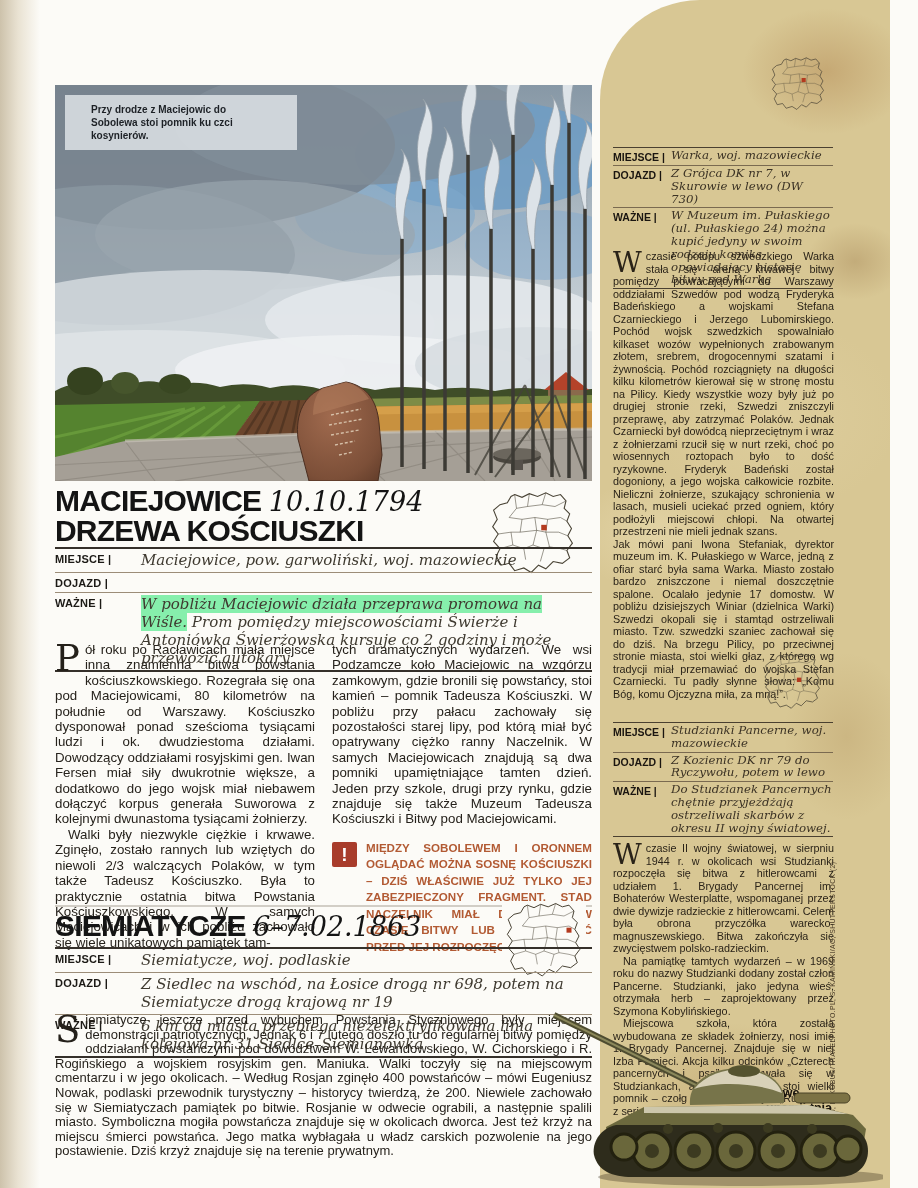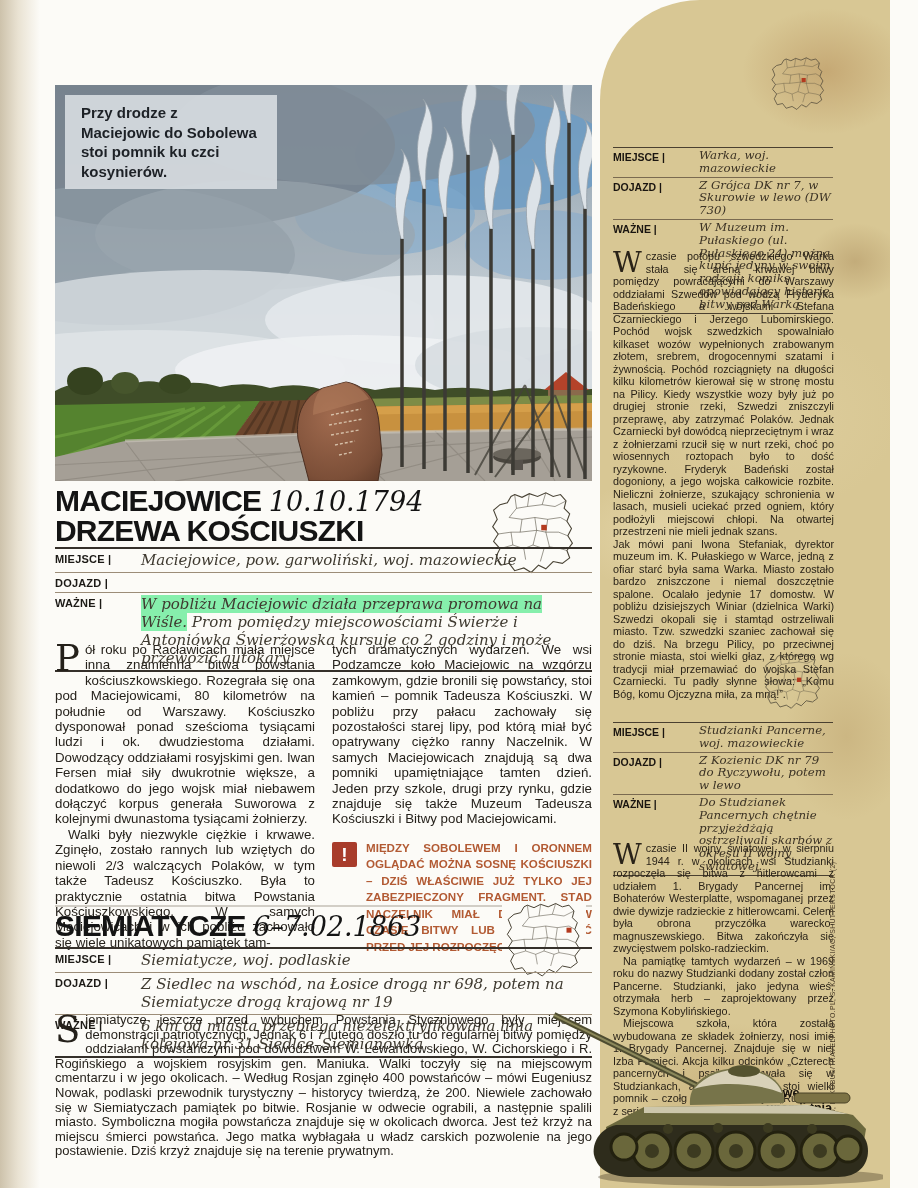--- a/index.html
+++ b/index.html
@@ -5,21 +5,21 @@
   html,body{margin:0;padding:0;background:#888;}
   .page{position:relative;width:918px;height:1188px;background:#fcfbf7;overflow:hidden;
         font-family:"Liberation Sans",sans-serif;color:#26221c;}
   .scan-edge{position:absolute;left:0;top:0;bottom:0;width:40px;
         background:linear-gradient(90deg,#cdc2ab 0%,#e9e2d2 45%,#fcfbf7 100%);}
   
   .main{position:absolute;left:55px;top:0;width:537px;}
   .photo{position:absolute;left:0;top:85px;width:537px;height:396px;overflow:hidden;}
   .photo-svg{position:absolute;left:0;top:0;width:537px;height:396px;}
   .photo-caption{position:absolute;left:10px;top:10px;width:180px;background:rgba(213,218,223,0.93);
-        padding:8px 16px;font-weight:bold;font-size:15px;line-height:1.3;color:#1d2126;}
+        padding:8px 26px;font-weight:bold;font-size:10px;line-height:1.3;color:#1d2126;}
   .hgroup{position:absolute;left:0;}
   .h-line{font-size:30px;font-weight:bold;color:#141414;letter-spacing:-0.8px;line-height:29px;margin:0;}
   .h-date{font-family:"DejaVu Serif",serif;font-style:italic;font-weight:normal;font-size:27px;letter-spacing:0;}
   .map-box{position:absolute;background:#fcfbf7;}
   .map-box svg{width:100%;height:100%;}
   .map-clear{background:transparent;}
   .info{border-top:2px solid #35302a;border-bottom:2px solid #35302a;}
   .info .row{display:flex;border-top:1px solid #9c8d78;padding:2px 0 3px 0;}
   .info .row:first-child{border-top:none;}
   .info .lbl{width:86px;flex:none;font-weight:bold;font-size:11px;color:#1c1a16;padding-top:2px;letter-spacing:0.2px;}
@@ -50,21 +50,21 @@
        radial-gradient(ellipse 140px 100px at 45% 92%, rgba(148,103,45,0.22), transparent 70%),
        radial-gradient(ellipse 180px 140px at 60% 35%, rgba(230,215,170,0.35), transparent 70%),
        #d8c794;}
   .sb-h{position:absolute;left:13px;color:#14110c;}
   .sb-t{font-size:16px;font-weight:bold;line-height:17px;letter-spacing:0.2px;margin:0;}
   .sb-d{font-family:"DejaVu Serif",serif;font-style:italic;font-size:14px;line-height:17px;color:#241e14;}
   .sb-info{position:absolute;left:13px;width:220px;border-top:1.5px solid #4a4030;border-bottom:1.5px solid #4a4030;}
   .sb-info .row{display:flex;border-top:1px solid #7a6a50;padding:1px 0 2px 0;}
   .sb-info .row:first-child{border-top:none;}
   .sb-info .lbl{width:58px;flex:none;font-weight:bold;font-size:10.5px;color:#1a1510;padding-top:2px;}
-  .sb-info .val{font-family:"DejaVu Serif",serif;font-style:italic;font-size:11.8px;color:#3b3224;line-height:12.8px;margin-left:28px;}
+  .sb-info .val{font-family:"DejaVu Serif",serif;font-style:italic;font-size:11.8px;color:#3b3224;line-height:12.8px;}
   .sb-body{position:absolute;left:13px;width:221px;font-size:10.8px;line-height:12.5px;
         text-align:justify;color:#2a2318;}
   .sb-body p{margin:0;}
   .sb-body p.ind{text-indent:10px;}
   .sb-dc{float:left;font-family:"DejaVu Serif",serif;font-size:28px;line-height:23px;padding:1px 4px 0 0;}
   .tank-caption{position:absolute;left:166px;top:1086px;width:84px;font-size:12.5px;font-weight:bold;
         line-height:1.22;color:#17130d;}
   .credit{position:absolute;left:229px;top:845px;height:292px;writing-mode:vertical-rl;
         transform:rotate(180deg);font-size:6.8px;letter-spacing:0.4px;color:#4a3c28;white-space:nowrap;}
   .tank-svg{position:absolute;left:548px;top:1005px;width:335px;height:183px;z-index:5;}

